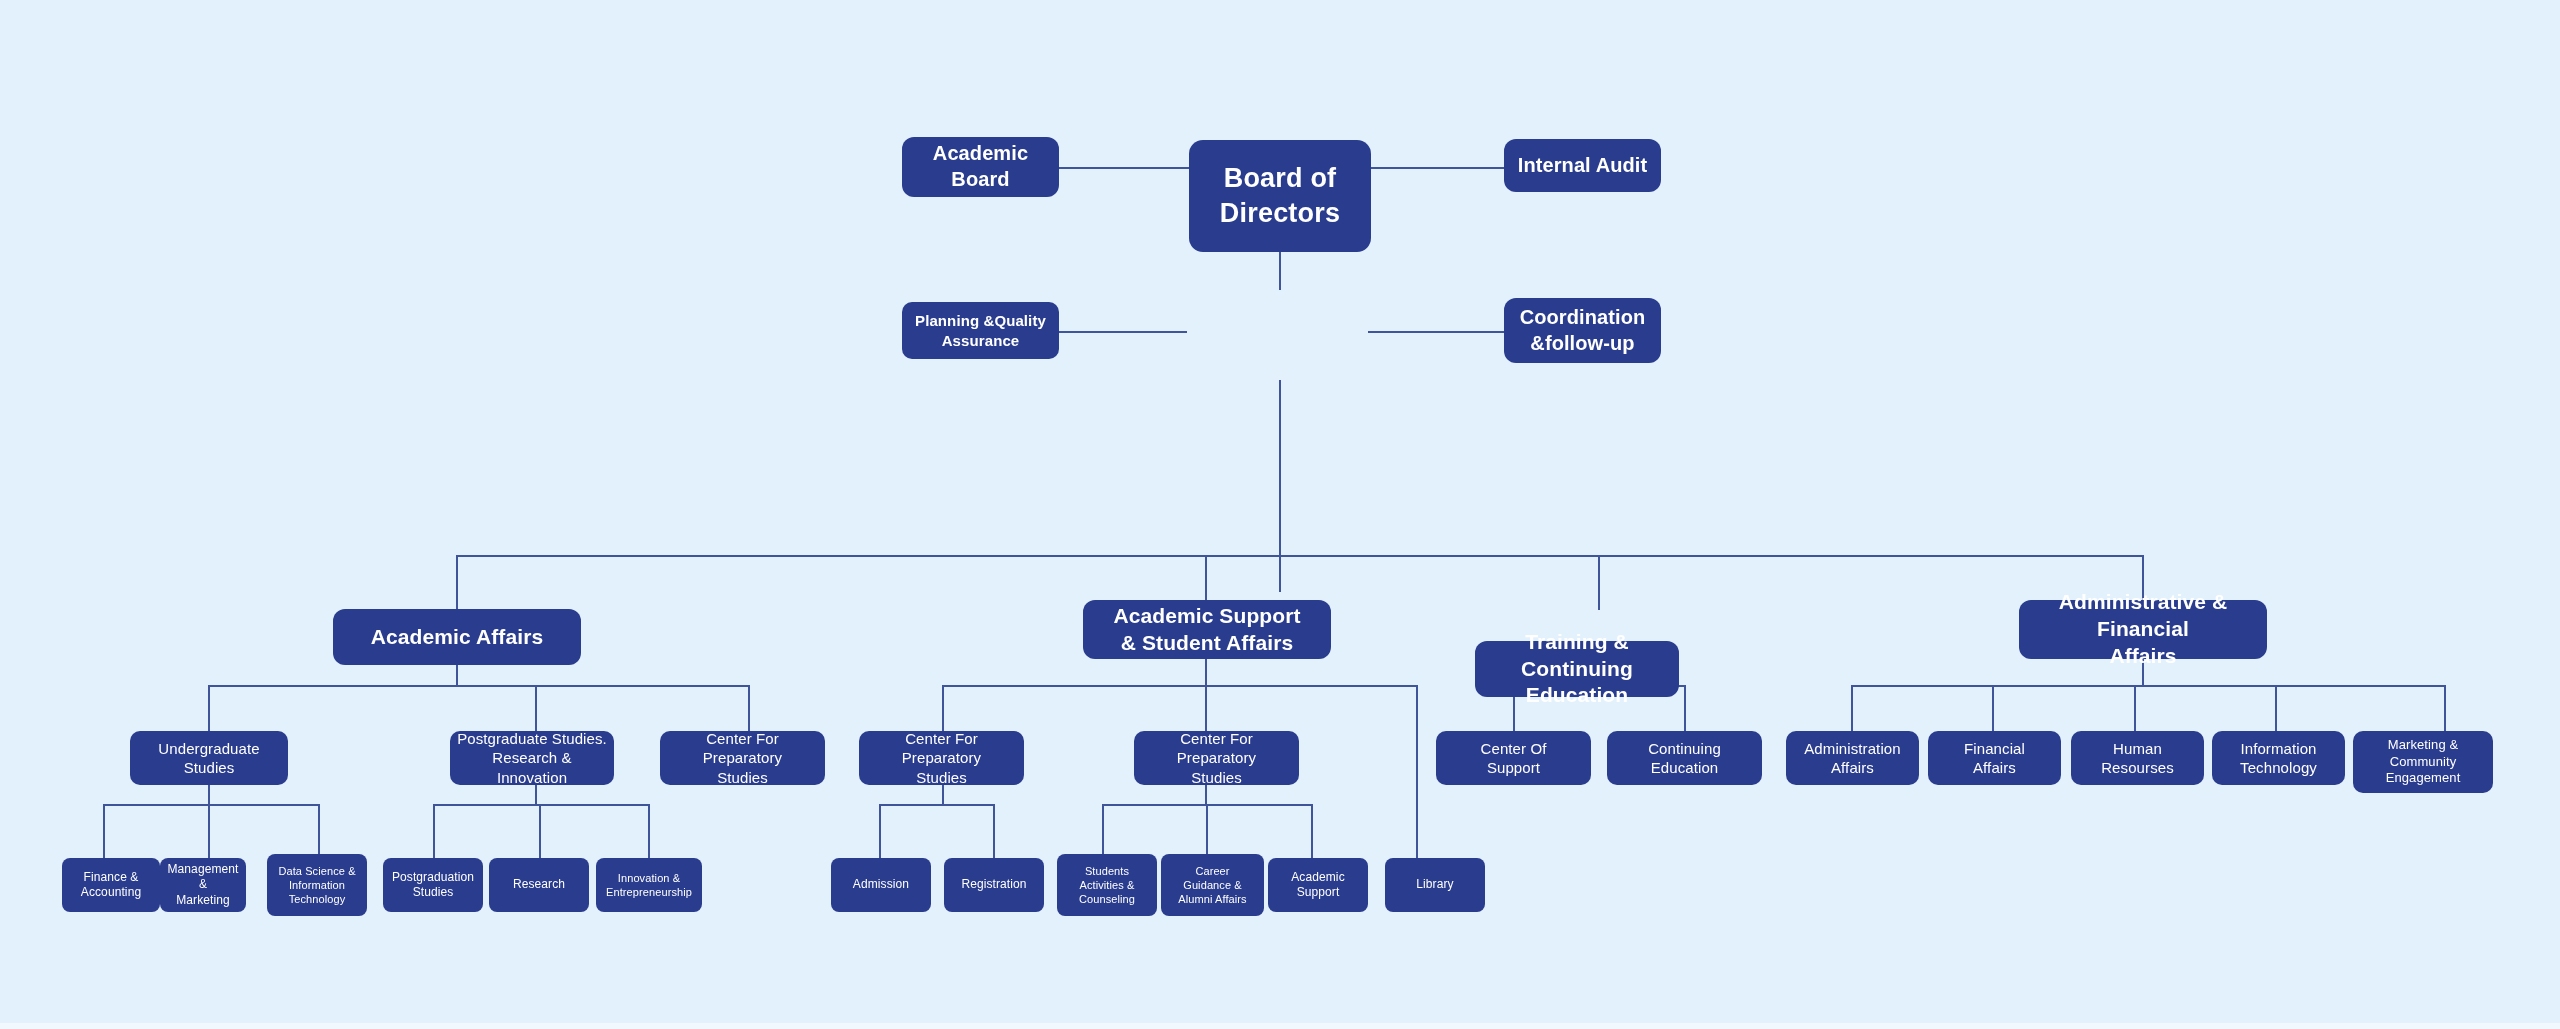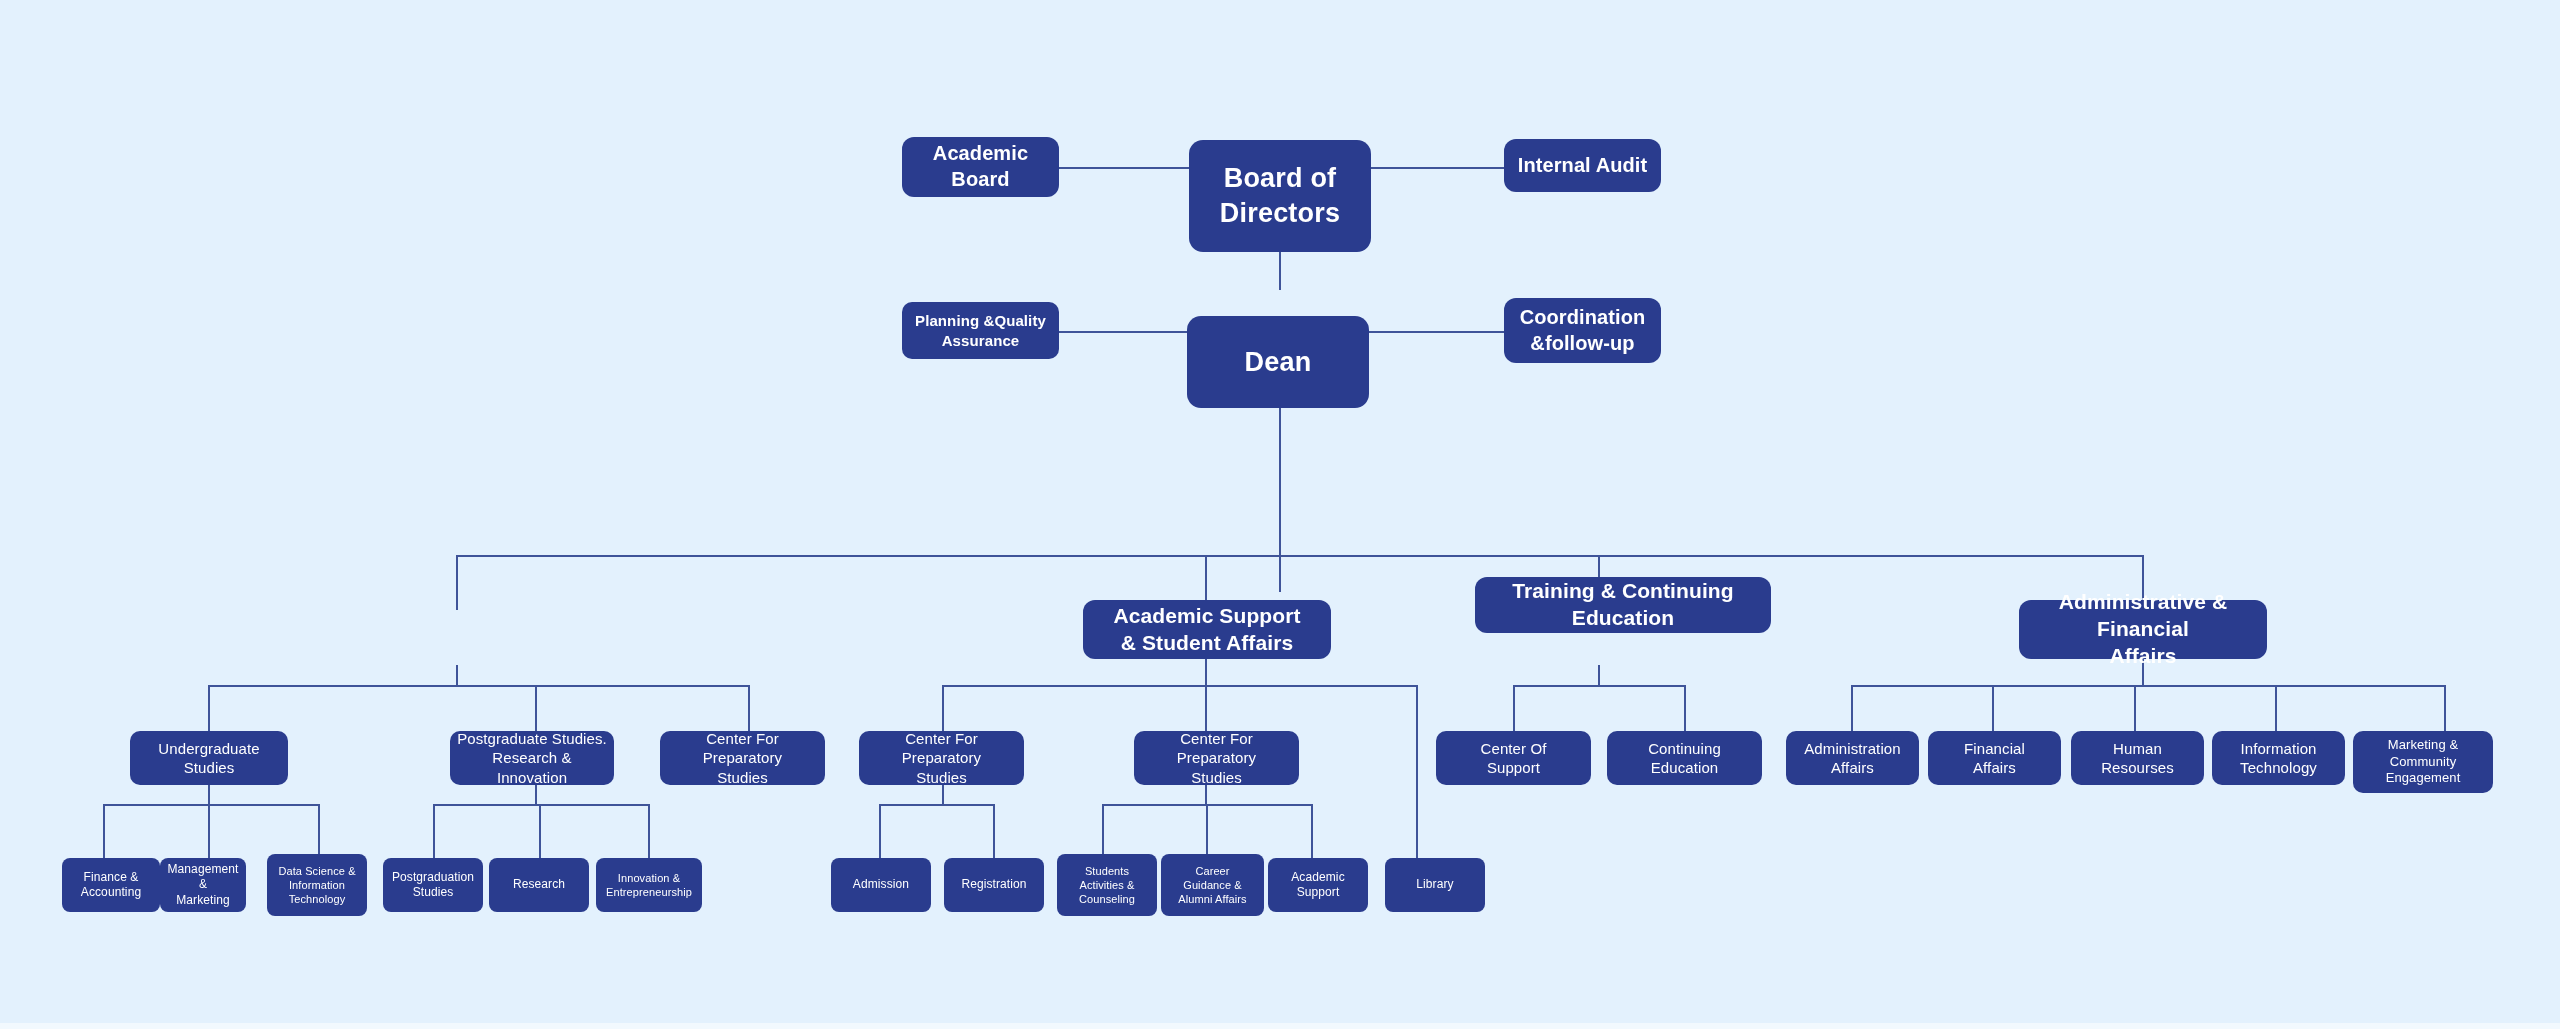--- a/index.html
+++ b/index.html
@@ -151,33 +151,33 @@
   <div class="conn v" style="left:2444px; top:685px; width:2px; height:46px;"></div>
 
   <div class="node lvl-root" style="left:1189px; top:112px; width:182px; height:112px;">Board of
 Directors</div>
 
   <div class="node lvl-side" style="left:902px; top:137px; width:157px; height:60px;">Academic
 Board</div>
 
   <div class="node lvl-side" style="left:1504px; top:139px; width:157px; height:53px;">Internal Audit</div>
 
-  <div class="node lvl-root" style="left:1187px; top:288px; width:182px; height:92px;">Dean</div>
 
   <div class="node lvl-unit" style="left:902px; top:302px; width:157px; height:57px; font-size:15px; font-weight:bold;">Planning &amp;Quality
 Assurance</div>
 
   <div class="node lvl-side" style="left:1504px; top:298px; width:157px; height:65px;">Coordination
 &amp;follow-up</div>
 
+  <div class="node lvl-div" style="left:333px; top:609px; width:248px; height:56px;">Academic Affairs</div>
 
   <div class="node lvl-div" style="left:1083px; top:600px; width:248px; height:59px;">Academic Support
 &amp; Student Affairs</div>
 
-  <div class="node lvl-div" style="left:1475px; top:577px; width:296px; height:56px;">Training &amp; Continuing
+  <div class="node lvl-div" style="left:1475px; top:641px; width:204px; height:56px;">Training &amp; Continuing
 Education</div>
 
   <div class="node lvl-div" style="left:2019px; top:600px; width:248px; height:59px;">Administrative &amp; Financial
 Affairs</div>
 
   <div class="node lvl-unit" style="left:130px; top:731px; width:158px; height:54px;">Undergraduate
 Studies</div>
 
   <div class="node lvl-unit" style="left:450px; top:731px; width:164px; height:54px;">Postgraduate Studies.
 Research &amp; Innovation</div>

